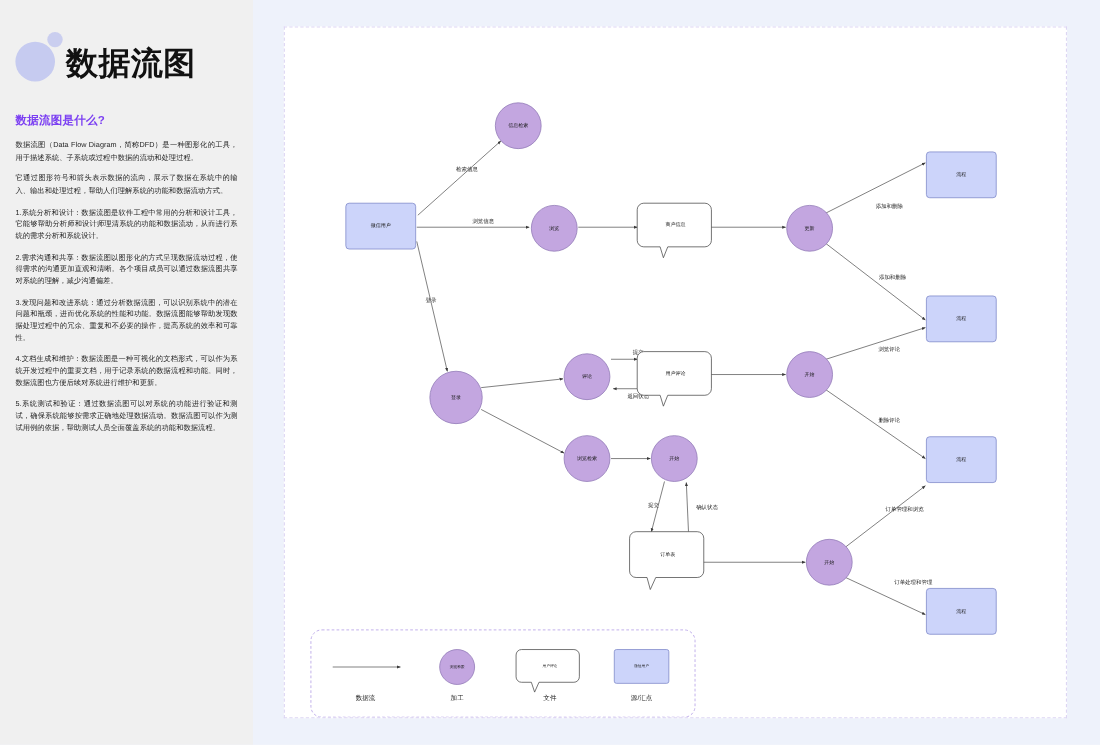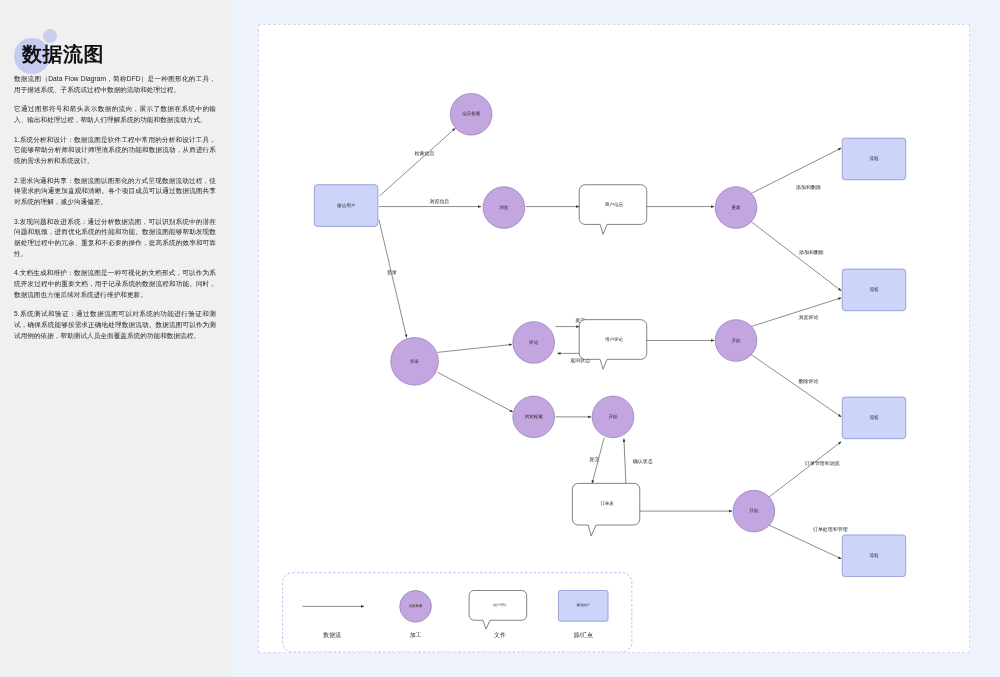--- a/index.html
+++ b/index.html
@@ -40,25 +40,26 @@
   }
   .deco-1 { width: 36px; height: 36px; left: 14px; top: 38px; opacity: .95; }
   .deco-2 { width: 14px; height: 14px; left: 43px; top: 29px; opacity: .85; }
 
   #page-title {
     position: relative;
     z-index: 2;
     margin: 0;
     padding-top: 43px;
     padding-left: 8px;
-    font-size: 20px;
+    font-size: 29px;
     line-height: 1.1;
     font-weight: bold;
     letter-spacing: .5px;
     color: #111;
+    text-align: center;
   }
 
   .side-h2 {
     margin: 0;
     padding-top: 28px;
     padding-bottom: 2px;
     font-size: 10.5px;
     font-weight: bold;
     color: #7b3ff2;
     letter-spacing: .2px;
@@ -129,20 +130,21 @@
 <body>
 
 <div id="app">
 
   <aside id="sidebar">
     <div class="deco-circle deco-1"></div>
     <div class="deco-circle deco-2"></div>
 
     <h1 id="page-title">数据流图</h1>
 
+    <h2 class="side-h2">数据流图是什么?</h2>
     <p class="side-p">数据流图（Data Flow Diagram，简称DFD）是一种图形化的工具，用于描述系统、子系统或过程中数据的流动和处理过程。</p>
     <p class="side-p">它通过图形符号和箭头表示数据的流向，展示了数据在系统中的输入、输出和处理过程，帮助人们理解系统的功能和数据流动方式。</p>
 
     <p class="side-p">1.系统分析和设计：数据流图是软件工程中常用的分析和设计工具，它能够帮助分析师和设计师理清系统的功能和数据流动，从而进行系统的需求分析和系统设计。</p>
     <p class="side-p">2.需求沟通和共享：数据流图以图形化的方式呈现数据流动过程，使得需求的沟通更加直观和清晰。各个项目成员可以通过数据流图共享对系统的理解，减少沟通偏差。</p>
     <p class="side-p">3.发现问题和改进系统：通过分析数据流图，可以识别系统中的潜在问题和瓶颈，进而优化系统的性能和功能。数据流图能够帮助发现数据处理过程中的冗余、重复和不必要的操作，提高系统的效率和可靠性。</p>
     <p class="side-p">4.文档生成和维护：数据流图是一种可视化的文档形式，可以作为系统开发过程中的重要文档，用于记录系统的数据流程和功能。同时，数据流图也方便后续对系统进行维护和更新。</p>
     <p class="side-p">5.系统测试和验证：通过数据流图可以对系统的功能进行验证和测试，确保系统能够按需求正确地处理数据流动。数据流图可以作为测试用例的依据，帮助测试人员全面覆盖系统的功能和数据流程。</p>
   </aside>
 

